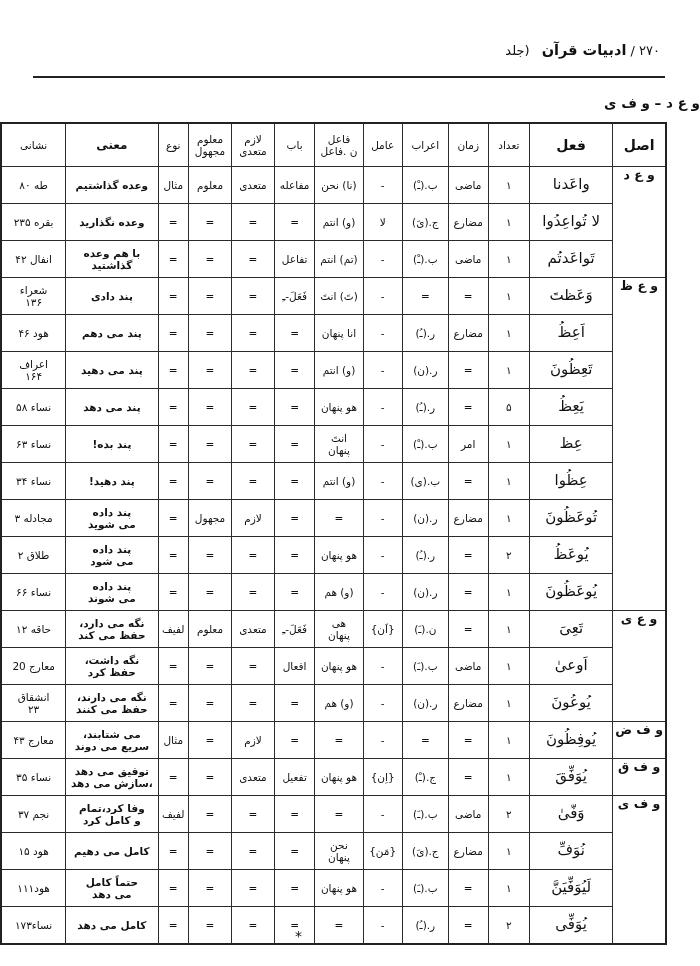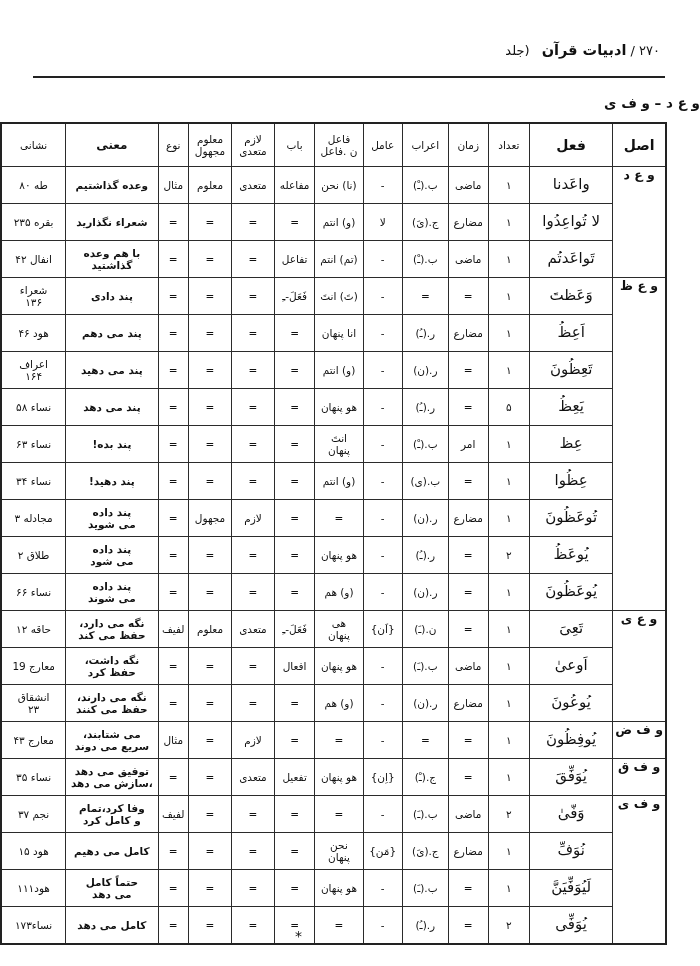--- a/index.html
+++ b/index.html
@@ -107,21 +107,21 @@
         <td class="col-fel">لا تُواعِدُوا</td>
         <td class="col-tedad">۱</td>
         <td class="col-zaman">مضارع</td>
         <td class="col-erab">ج.(یَ)</td>
         <td class="col-amel">لا</td>
         <td class="col-fael">(و) انتم</td>
         <td class="col-bab">=</td>
         <td class="col-lazem">=</td>
         <td class="col-malum">=</td>
         <td class="col-no">=</td>
-        <td class="col-mani">شعراء نگذارید</td>
+        <td class="col-mani">وعده نگذارید</td>
         <td class="col-neshani">بقره ۲۳۵</td>
       </tr>
       <tr>
         <td class="col-fel">تَواعَدتُم</td>
         <td class="col-tedad">۱</td>
         <td class="col-zaman">ماضی</td>
         <td class="col-erab">ب.(ـْ)</td>
         <td class="col-amel">-</td>
         <td class="col-fael">(تم) انتم</td>
         <td class="col-bab">تفاعل</td>
@@ -288,21 +288,21 @@
         <td class="col-zaman">ماضی</td>
         <td class="col-erab">ب.(ـَ)</td>
         <td class="col-amel">-</td>
         <td class="col-fael">هو پنهان</td>
         <td class="col-bab">افعال</td>
         <td class="col-lazem">=</td>
         <td class="col-malum">=</td>
         <td class="col-no">=</td>
         <td class="col-mani">نگه داشت،
 حفظ کرد</td>
-        <td class="col-neshani">معارج 19</td>
+        <td class="col-neshani">معارج 20</td>
       </tr>
       <tr>
         <td class="col-fel">یُوعُونَ</td>
         <td class="col-tedad">۱</td>
         <td class="col-zaman">مضارع</td>
         <td class="col-erab">ر.(ن)</td>
         <td class="col-amel">-</td>
         <td class="col-fael">(و) هم</td>
         <td class="col-bab">=</td>
         <td class="col-lazem">=</td>

